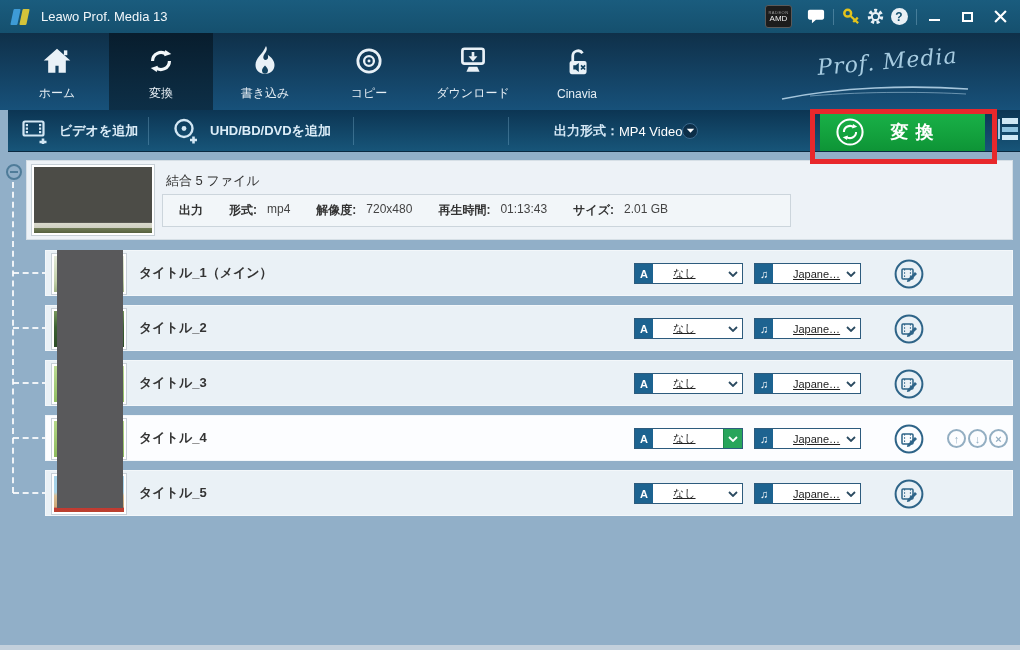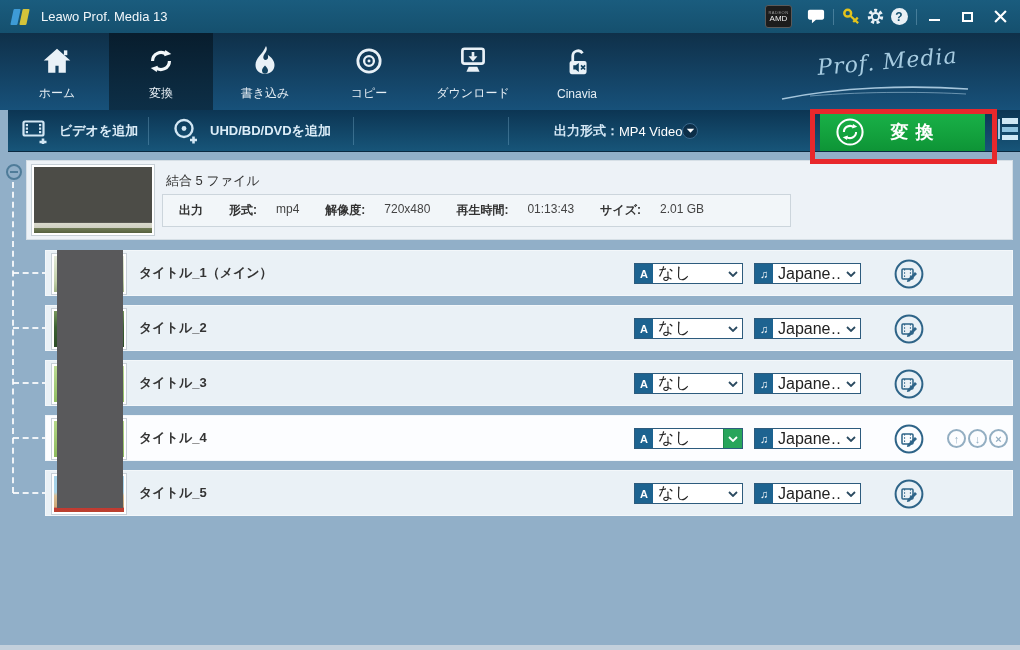--- a/index.html
+++ b/index.html
@@ -77,39 +77,39 @@
   .summary { position:absolute; left:26px; top:8px; width:987px; height:80px;
     background:var(--panel-bg); border:1px solid #d6dfe6; }
   .summary-thumb { position:absolute; left:4px; top:3px; width:124px; height:72px;
     background:#fff; border:1px solid #c6cfd6; padding:2px; }
   .summary-thumb .img { width:100%; height:100%; }
   .summary-title { position:absolute; left:139px; top:11px; font-size:13px; font-weight:normal; color:#333; }
   .summary-info { position:absolute; left:135px; top:33px; width:629px; height:33px;
     background:#f2f6f9; border:1px solid #ccd5dc; display:flex; align-items:center;
     padding:12px 16px; gap:26px; font-size:12px; color:#444; }
   .summary-info b { color:#333; }
-  .field { display:flex; gap:19px; }
+  .field { display:flex; gap:10px; }
 
   .rows { position:absolute; left:45px; top:98px; width:968px; }
   .row { position:relative; height:46px; margin-bottom:9px; background:var(--row-bg);
     border:1px solid #f3f7fa; cursor:pointer; }
   .row.hovered { background:var(--row-hover-bg); }
   .row-thumb { position:absolute; left:5px; top:2px; width:76px; height:42px;
     background:#fff; border:1px solid #c8d0d8; padding:2px; }
   .row-thumb .img { width:100%; height:100%; }
   .row-title { position:absolute; left:93px; top:50%; transform:translateY(-50%);
     font-size:13px; font-weight:bold; color:#333; white-space:nowrap; }
   .dropdown { position:absolute; top:12px; height:21px; display:flex; align-items:stretch;
     background:#fff; border:1px solid var(--dropdown-border); cursor:pointer; }
   .dd-sub { left:588px; width:109px; }
   .dd-audio { left:708px; width:107px; }
   .dd-icon { width:18px; background:var(--icon-blue); color:#fff; font-size:11px; font-weight:bold;
     display:flex; align-items:center; justify-content:center; flex:none; }
-  .dd-text { flex:1; font-size:16px; color:#222; padding-left:5px; display:flex; align-items:center;
-    white-space:nowrap; overflow:hidden; }
+  .dd-text { flex:1; font-size:11px; color:#222; padding-left:20px; display:flex; align-items:center;
+    white-space:nowrap; overflow:hidden;text-decoration:underline; }
   .dd-arrow { width:19px; display:flex; align-items:center; justify-content:center; color:#2a4a60; flex:none; }
   .row.hovered .dd-sub .dd-arrow { background:var(--green-arrow); color:#fff; border-left:1px solid #1d8a4a; }
   .edit-btn { position:absolute; left:848px; top:8px; width:30px; height:30px; cursor:pointer; }
   .extras { position:absolute; left:901px; top:13px; display:none; gap:2px; }
   .row.hovered .extras { display:flex; }
   .extra-btn { width:19px; height:19px; border-radius:50%; border:2px solid #93aec2; color:#93aec2;
     font-size:11px; font-weight:bold; display:flex; align-items:center; justify-content:center; cursor:pointer; }
   .censor { position:absolute; left:57px; top:98px; width:66px; height:258px; background:var(--censor); z-index:5; }
 </style>
 </head>

